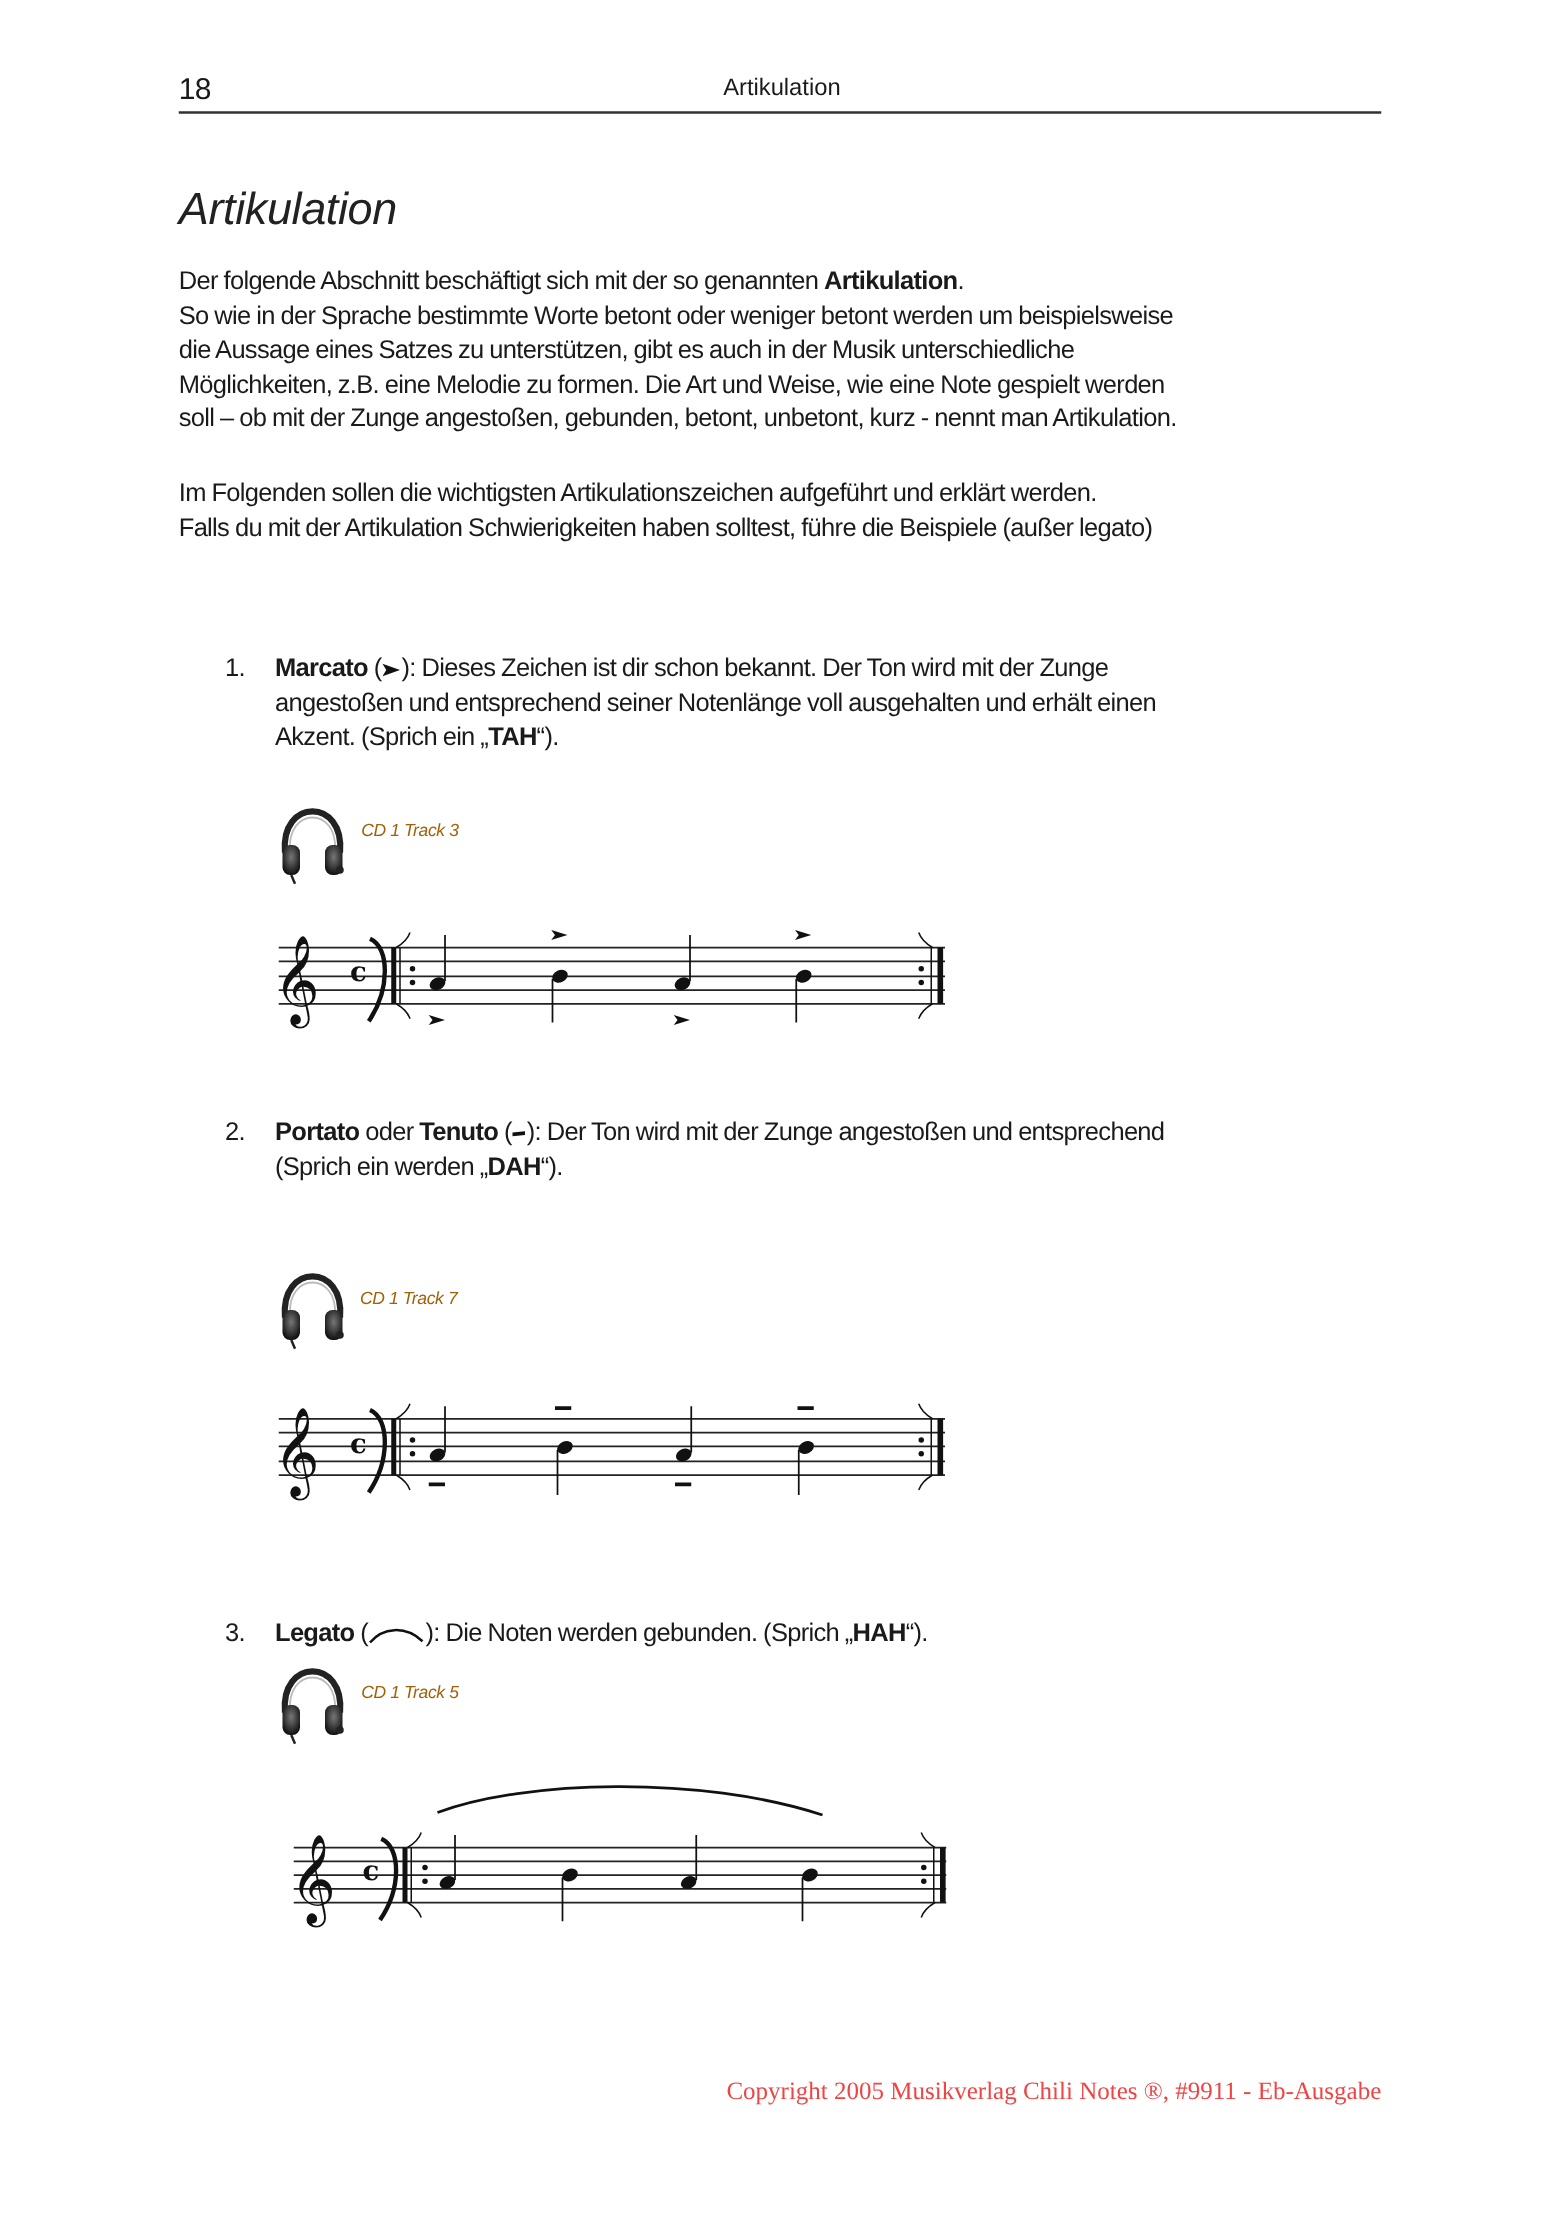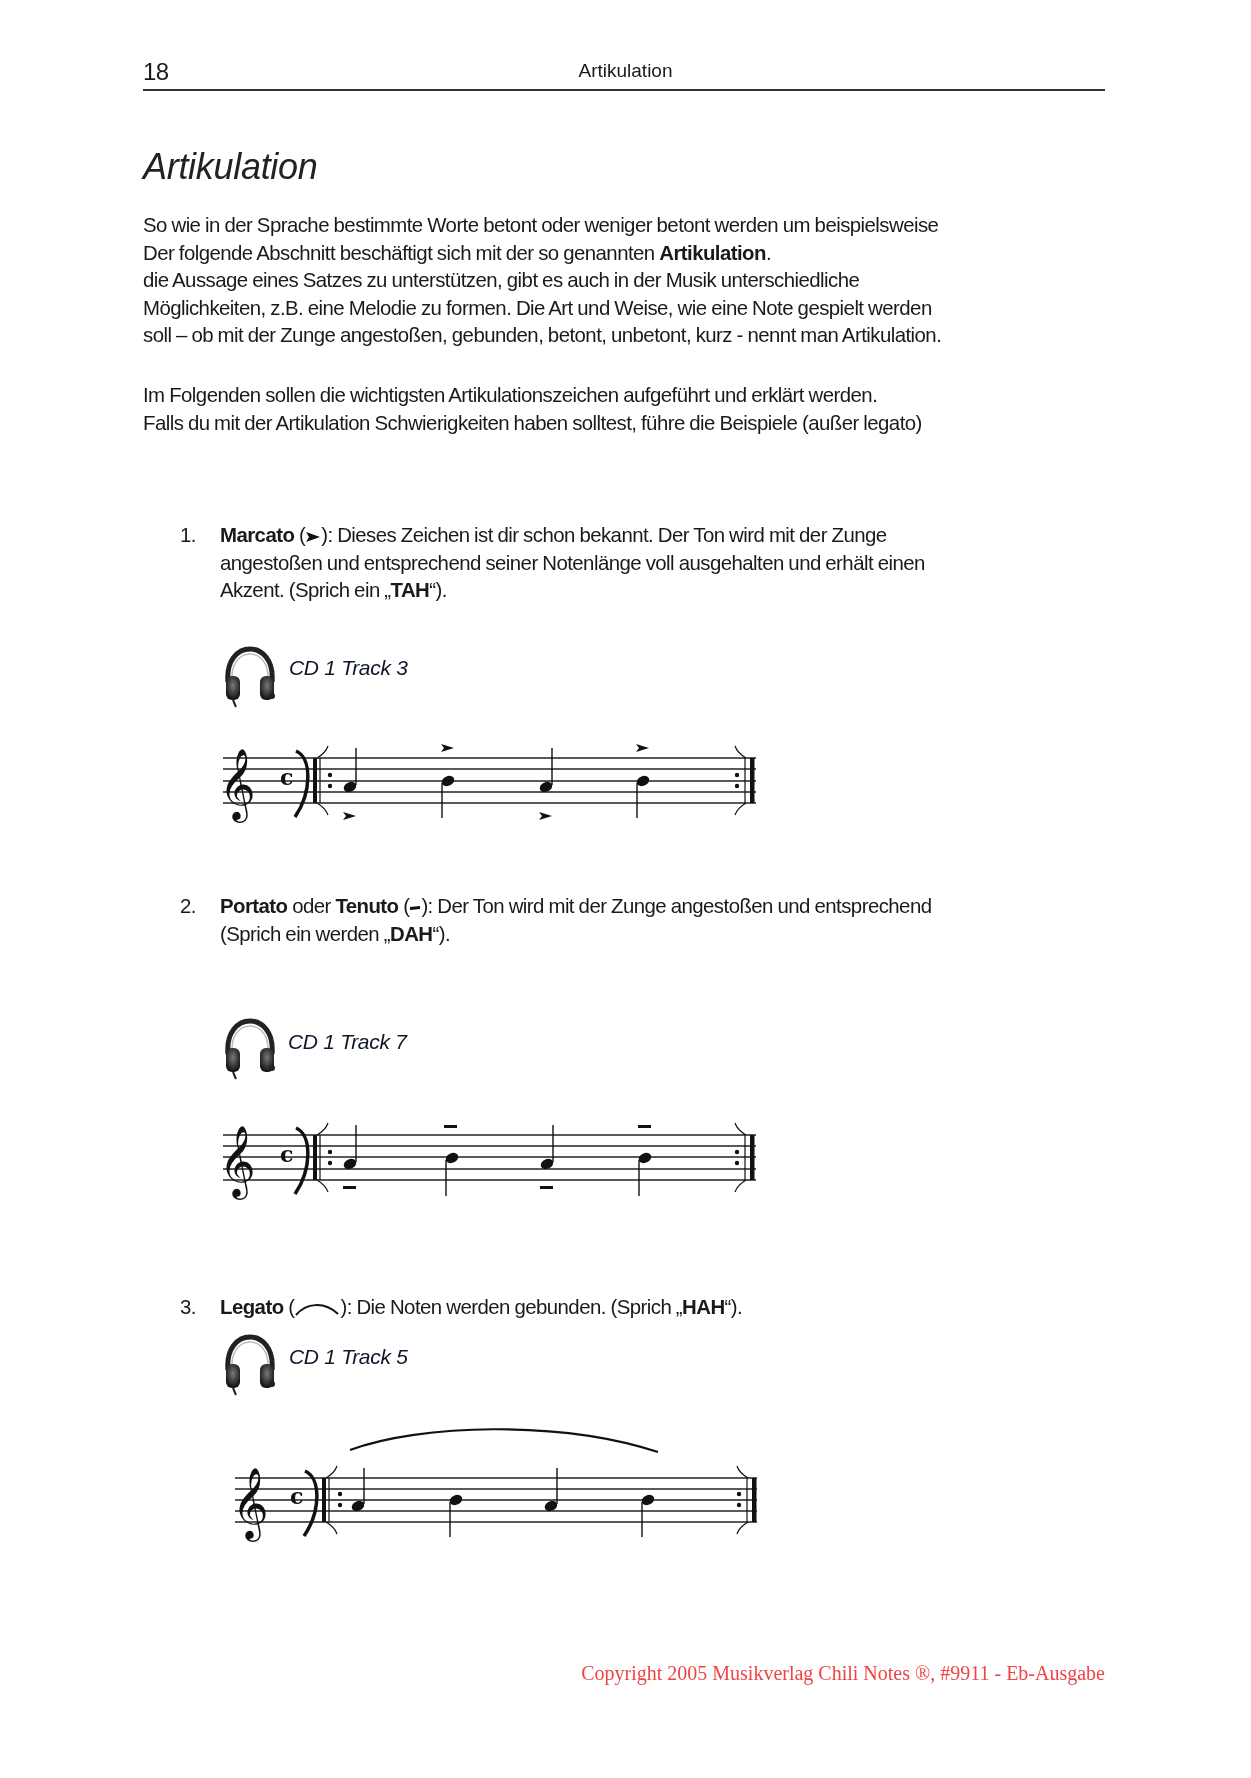--- a/index.html
+++ b/index.html
@@ -9,37 +9,37 @@
   .hdr-num { left:143px; top:58px; font-size:24px; font-family:"Liberation Sans", sans-serif; letter-spacing:-0.5px; }
   .hdr-title { left:0; width:1251px; top:60px; text-align:center; font-size:19px; padding-left:0; }
   .hdr-title span { position:relative; left:0px; }
   .hdr-rule { left:143px; top:89px; width:962px; height:2px; background:#333; }
   .page-title { left:143px; top:146px; font-size:36px; font-style:italic; font-weight:normal; letter-spacing:-0.3px; color:#222; }
   .para { left:143px; width:980px; font-size:20.4px; line-height:27.5px; letter-spacing:-0.55px; word-spacing:-0.5px; }
   .para b { font-weight:bold; }
   .item { left:180px; width:900px; font-size:20.4px; line-height:27.5px; letter-spacing:-0.55px; word-spacing:-0.5px; }
   .item .num { position:absolute; left:0; top:0; }
   .item .txt { position:absolute; left:40px; top:0; width:880px; }
-  .cd { font-style:italic; font-size:21px; color:#0f172a; letter-spacing:-0.3px; }
+  .cd { font-style:italic; font-size:14px; color:#a16207; letter-spacing:-0.3px; }
   .footer { left:0; width:1105px; text-align:right; top:1662px; font-size:20px; font-family:"Liberation Serif", serif; color:#ef4444; }
   svg { overflow:visible; }
   .glyph-inline { display:inline-block; vertical-align:middle; }
 </style>
 </head>
 <body>
 
 <div class="abs hdr-num">18</div>
 <div class="abs hdr-title"><span>Artikulation</span></div>
 <div class="abs hdr-rule"></div>
 
 <div class="abs page-title">Artikulation</div>
 
 <div class="abs para" style="top:212px;">
+  <div><span>Der folgende Abschnitt beschäftigt sich mit der so genannten </span><b>Artikulation</b><span>.</span></div>
   <div>So wie in der Sprache bestimmte Worte betont oder weniger betont werden um beispielsweise</div>
-  <div><span>Der folgende Abschnitt beschäftigt sich mit der so genannten </span><b>Artikulation</b><span>.</span></div>
   <div>die Aussage eines Satzes zu unterstützen, gibt es auch in der Musik unterschiedliche</div>
   <div>Möglichkeiten, z.B. eine Melodie zu formen. Die Art und Weise, wie eine Note gespielt werden</div>
   <div>soll – ob mit der Zunge angestoßen, gebunden, betont, unbetont, kurz - nennt man Artikulation.</div>
 </div>
 
 <div class="abs para" style="top:382px;">
   <div>Im Folgenden sollen die wichtigsten Artikulationszeichen aufgeführt und erklärt werden.</div>
   <div>Falls du mit der Artikulation Schwierigkeiten haben solltest, führe die Beispiele (außer legato)</div>
 </div>
 

